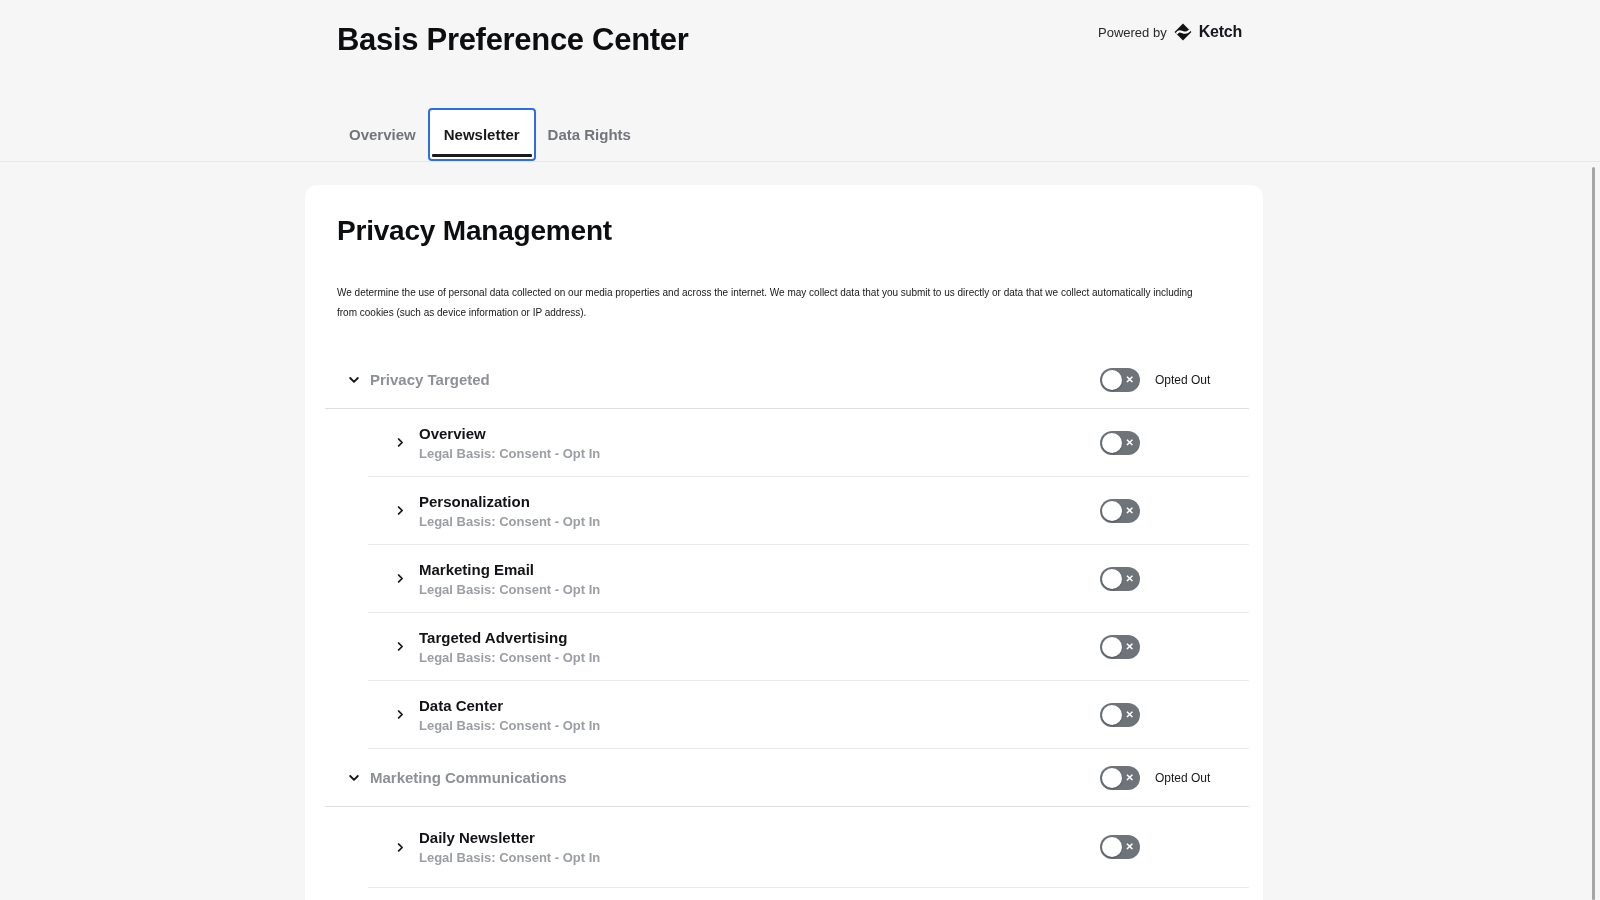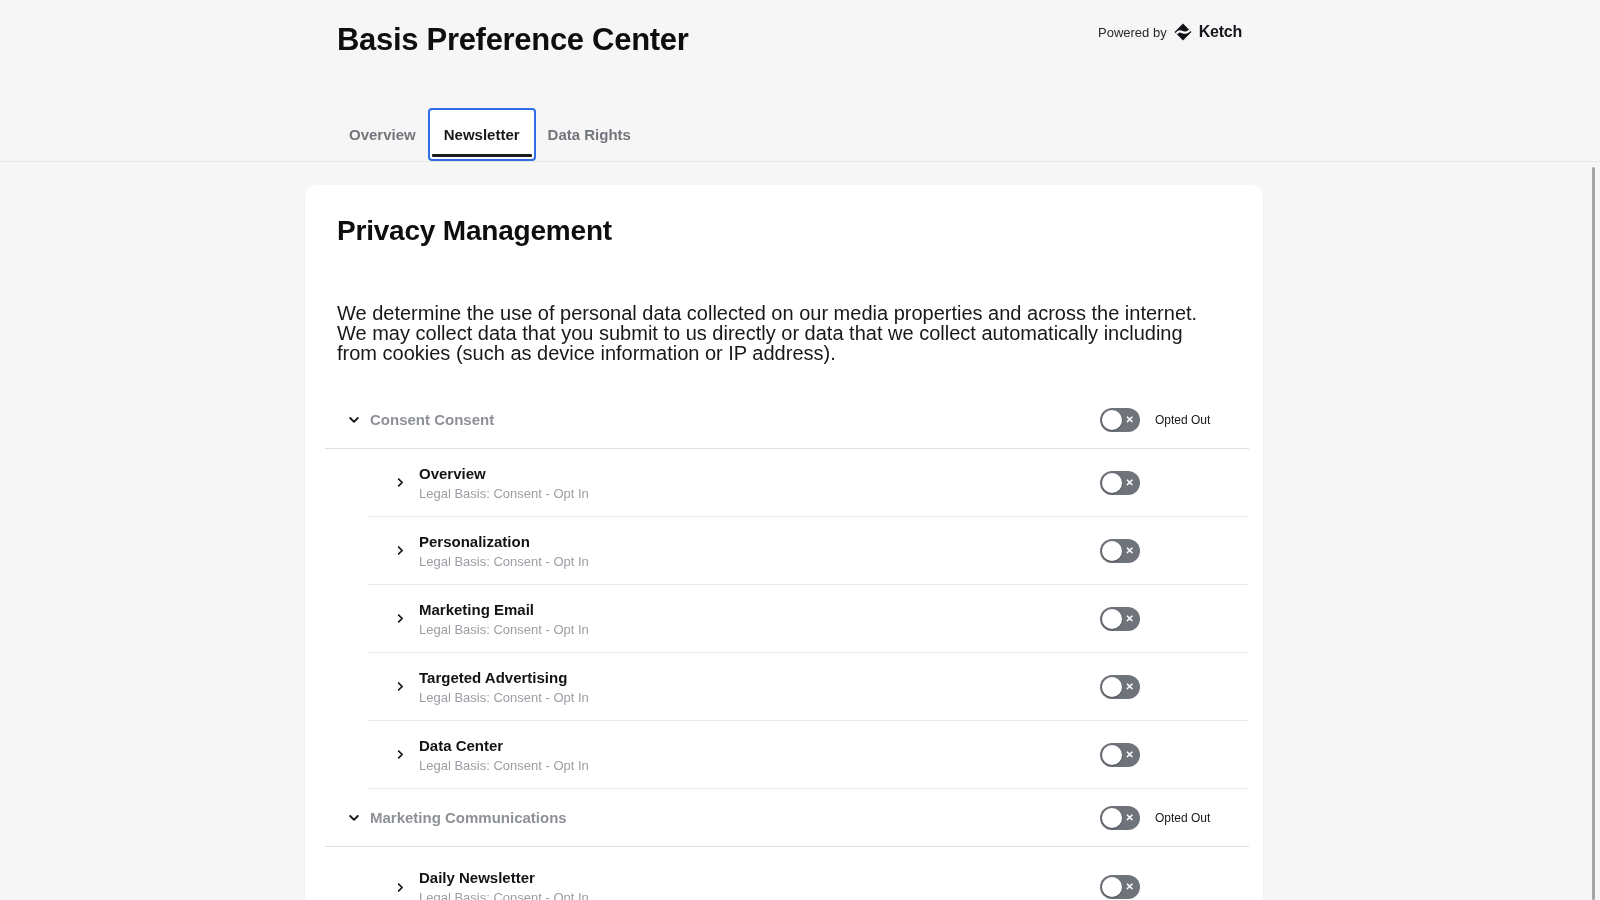--- a/index.html
+++ b/index.html
@@ -60,38 +60,38 @@
   
   .card{
     position:absolute;left:305px;top:185px;width:958px;height:760px;
     background:var(--card-bg);border-radius:12px;
     box-shadow:0 1px 2px rgba(0,0,0,0.03);
   }
   .card-heading{
     margin:30px 0 0 32px;font-size:28px;font-weight:700;letter-spacing:-0.2px;color:#0d0e10;
   }
   .card-desc{
-    margin:56px 32px 0 32px;max-width:862px;
-    font-size:20px;line-height:20px;color:#17181a;
+    margin:36px 32px 0 32px;max-width:862px;
+    font-size:10px;line-height:20px;color:#17181a;
   }
   
   .purpose-list{margin:28px 14px 0 20px;}
   .section-row{
     position:relative;height:57px;display:flex;align-items:center;cursor:pointer;
   }
   .section-row .chev{margin-left:23px;flex:0 0 auto;}
   .section-label{margin-left:10px;font-size:15px;font-weight:700;color:var(--gray-label);}
   .item-row{
     position:relative;height:67px;display:flex;align-items:center;cursor:pointer;
   }
   .section:last-child .item-row{height:80px;}
   .item-row .chev{margin-left:70px;flex:0 0 auto;}
   .item-text{margin-left:13px;}
   .item-title{font-size:15px;font-weight:700;color:#121316;}
-  .item-sub{font-size:13px;color:var(--gray-sub);margin-top:4px;}
+  .item-sub{font-size:13px;color:var(--gray-sub);margin-top:4px;font-weight:bold;}
   .divider{height:1px;}
   .section-divider{background:var(--divider-strong);}
   .item-divider{background:var(--divider-light);margin-left:43px;}
   
   .toggle{
     position:absolute;left:775px;top:50%;transform:translateY(-50%);
     width:40px;height:24px;border-radius:13px;background:var(--toggle-track);
     border:none;cursor:pointer;display:block;
   }
   .toggle .knob{
@@ -141,21 +141,21 @@
 
 <main class="card">
   <h2 class="card-heading">Privacy Management</h2>
   <p class="card-desc">We determine the use of personal data collected on our media properties and across the internet. We may collect data that you submit to us directly or data that we collect automatically including from cookies (such as device information or IP address).</p>
   <div class="purpose-list" id="purpose-list">
       <div class="section">
     <div class="section-row">
       <svg class="chev" width="12" height="12" viewBox="0 0 12 12" aria-hidden="true">
         <path d="M2.2 4 L6 7.8 L9.8 4" fill="none" stroke="#17191c" stroke-width="1.9" stroke-linecap="round" stroke-linejoin="round"></path>
       </svg>
-      <span class="section-label">Consent Consent</span>
+      <span class="section-label">Privacy Targeted</span>
       <button class="toggle" aria-checked="false">
         <span class="knob"></span>
         <span class="x-mark">✕</span>
       </button>
       <span class="status">Opted Out</span>
     </div>
     <div class="divider section-divider"></div>
     <div class="items">
           <div class="item">
     <div class="item-row">

